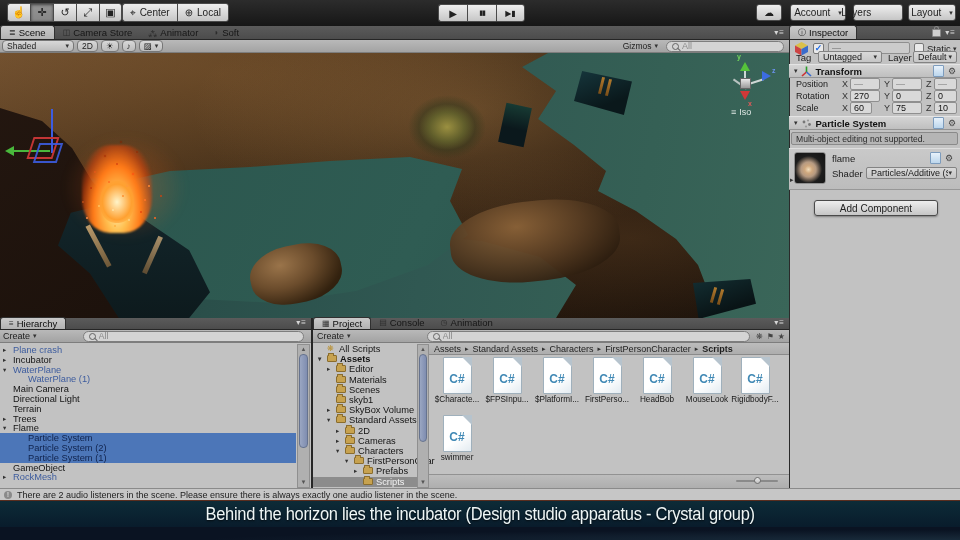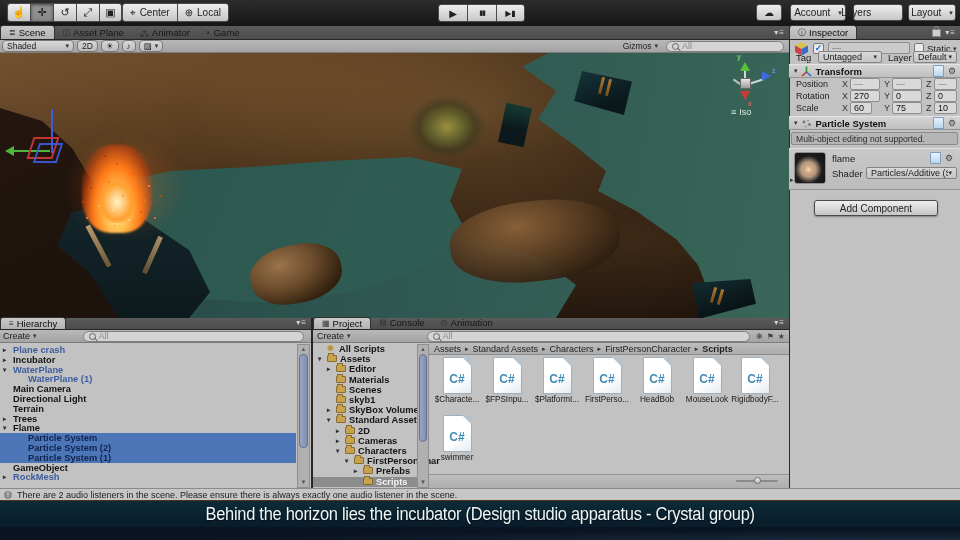--- a/index.html
+++ b/index.html
@@ -27,21 +27,21 @@
   
   .lightbar{background:linear-gradient(#b9b9b9,#a3a3a3);border-bottom:1px solid #7d7d7d;box-sizing:border-box;display:flex;align-items:center;}
   .minibtn{background:linear-gradient(#d8d8d8,#bcbcbc);border:1px solid #777;border-radius:4px;height:12px;display:inline-flex;align-items:center;justify-content:center;font-size:8.5px;padding:0 4px;color:#222;box-sizing:border-box;}
   .pill{background:#d4d4d4;border:1px solid #7e7e7e;border-radius:8px;display:flex;align-items:center;height:11px;padding:0 5px;gap:3px;box-sizing:border-box;}
   .pill input{border:none;background:transparent;outline:none;font-size:9px;color:#444;width:100%;font-family:inherit;padding:0;}
   .pill input::placeholder{color:#8b8b8b;}
   .mag{width:5px;height:5px;border:1px solid #666;border-radius:50%;position:relative;flex:none;}
   .mag::after{content:"";position:absolute;width:4px;height:1px;background:#666;transform:rotate(45deg);right:-3px;bottom:-1px;}
   .panel{background:#c2c2c2;box-sizing:border-box;}
   
-  .hrow{position:absolute;left:0;height:10px;line-height:10px;font-size:9.3px;color:#141414;white-space:nowrap;font-weight:bold;}
+  .hrow{position:absolute;left:0;height:10px;line-height:10px;font-size:9.3px;color:#141414;white-space:nowrap;}
   .hrow .dis{position:absolute;top:0;font-size:6.5px;color:#333;}
   .hrow .lbl{position:absolute;top:0;}
   .pre{color:#3d5c9e;}
   .selblue{background:#4c76b8;}
   .selblue .lbl{color:#10234d;}
   .selgray{background:#8c8c8c;}
   .selgray .lbl{color:#f4f4f4;}
   .fold{width:10px;height:7px;background:#c7a24f;border:1px solid #8a6d2e;border-radius:1px;position:absolute;top:1px;box-sizing:border-box;}
   .fold::before{content:"";position:absolute;top:-3px;left:0;width:4px;height:2px;background:#c7a24f;border:1px solid #8a6d2e;border-bottom:none;border-radius:1px 1px 0 0;}
   
@@ -161,29 +161,29 @@
     </div>
   </div>
 
   <div class="abs tabstrip" style="left:0;top:26px;width:789px;height:14px;">
     <div class="tab active">
       <span class="tabicon">≣</span>
       <span>Scene</span>
     </div>
     <div class="tab">
       <span class="tabicon">◫</span>
-      <span>Asset Plane</span>
+      <span>Camera Store</span>
     </div>
     <div class="tab">
       <span class="tabicon">⁂</span>
       <span>Animator</span>
     </div>
     <div class="tab">
       <span class="tabicon">◗</span>
-      <span>Game</span>
+      <span>Soft</span>
     </div>
     <div class="panemenu">▾≡</div>
   </div>
 
   <div class="abs lightbar" style="left:0;top:40px;width:789px;height:13px;padding:0 2px;gap:3px;">
     <div class="minibtn" style="width:72px;justify-content:space-between;">
       <span>Shaded</span>
       <span class="caret">▾</span>
     </div>
     <div class="minibtn">

